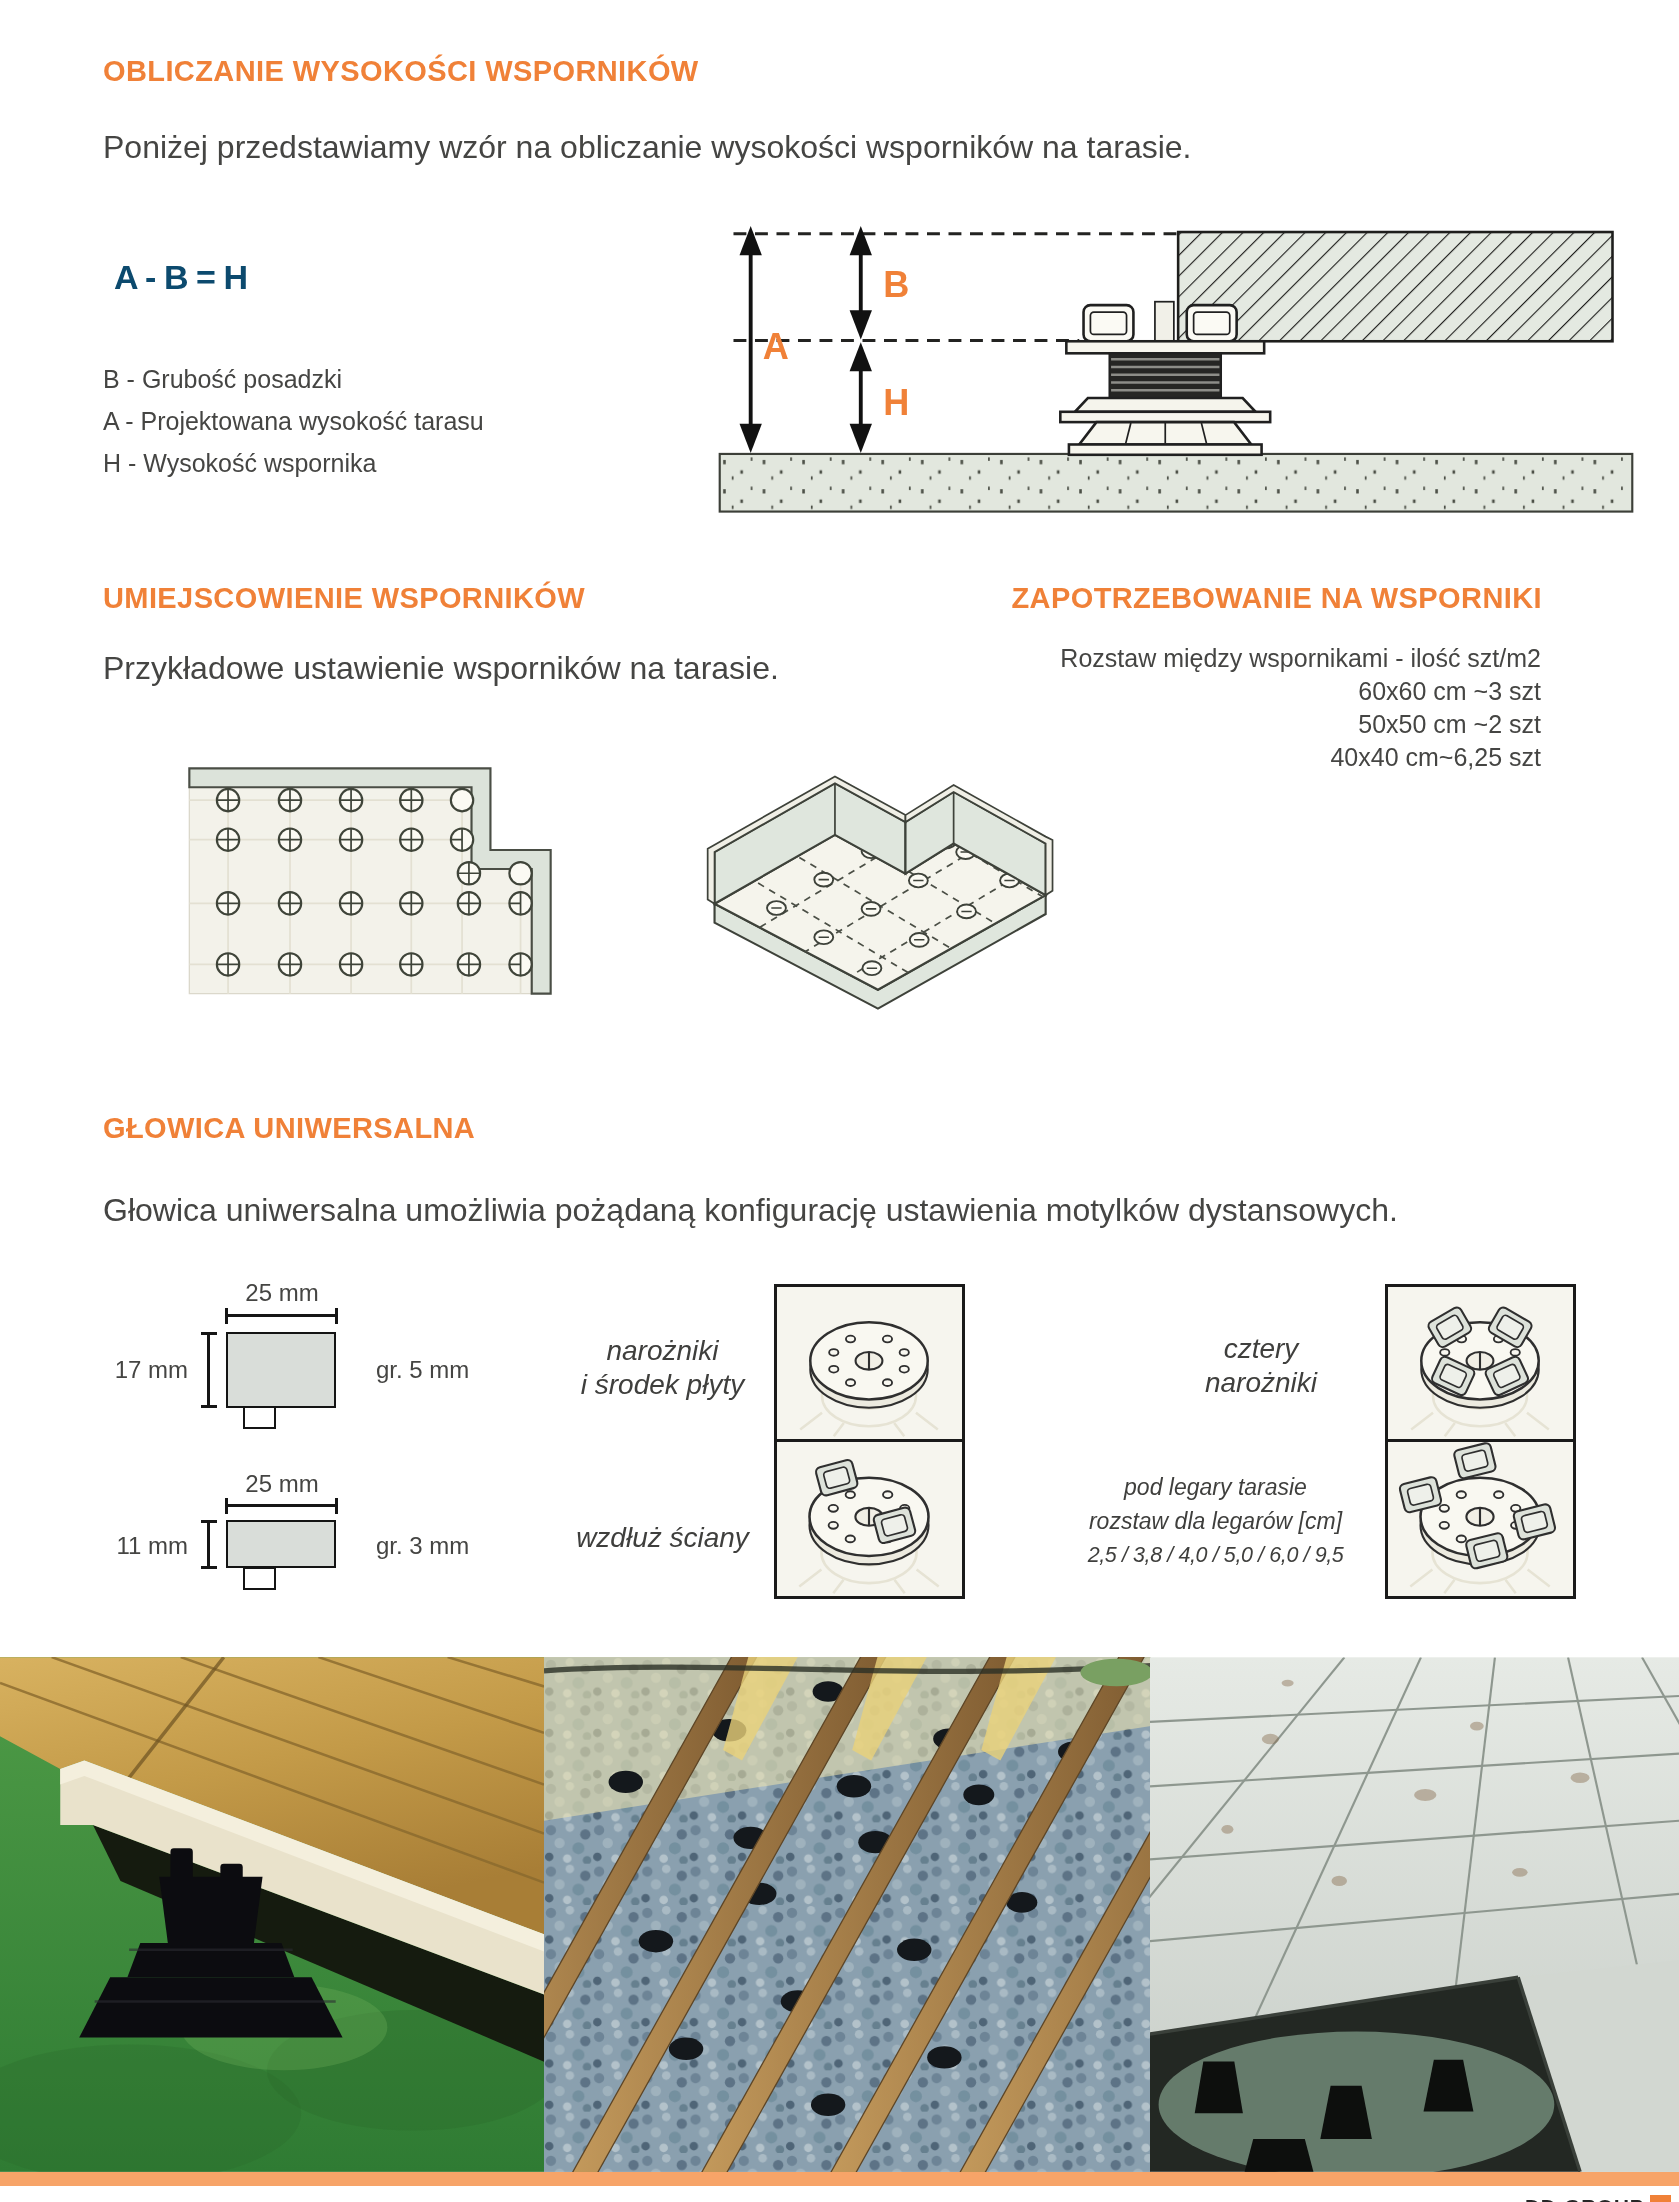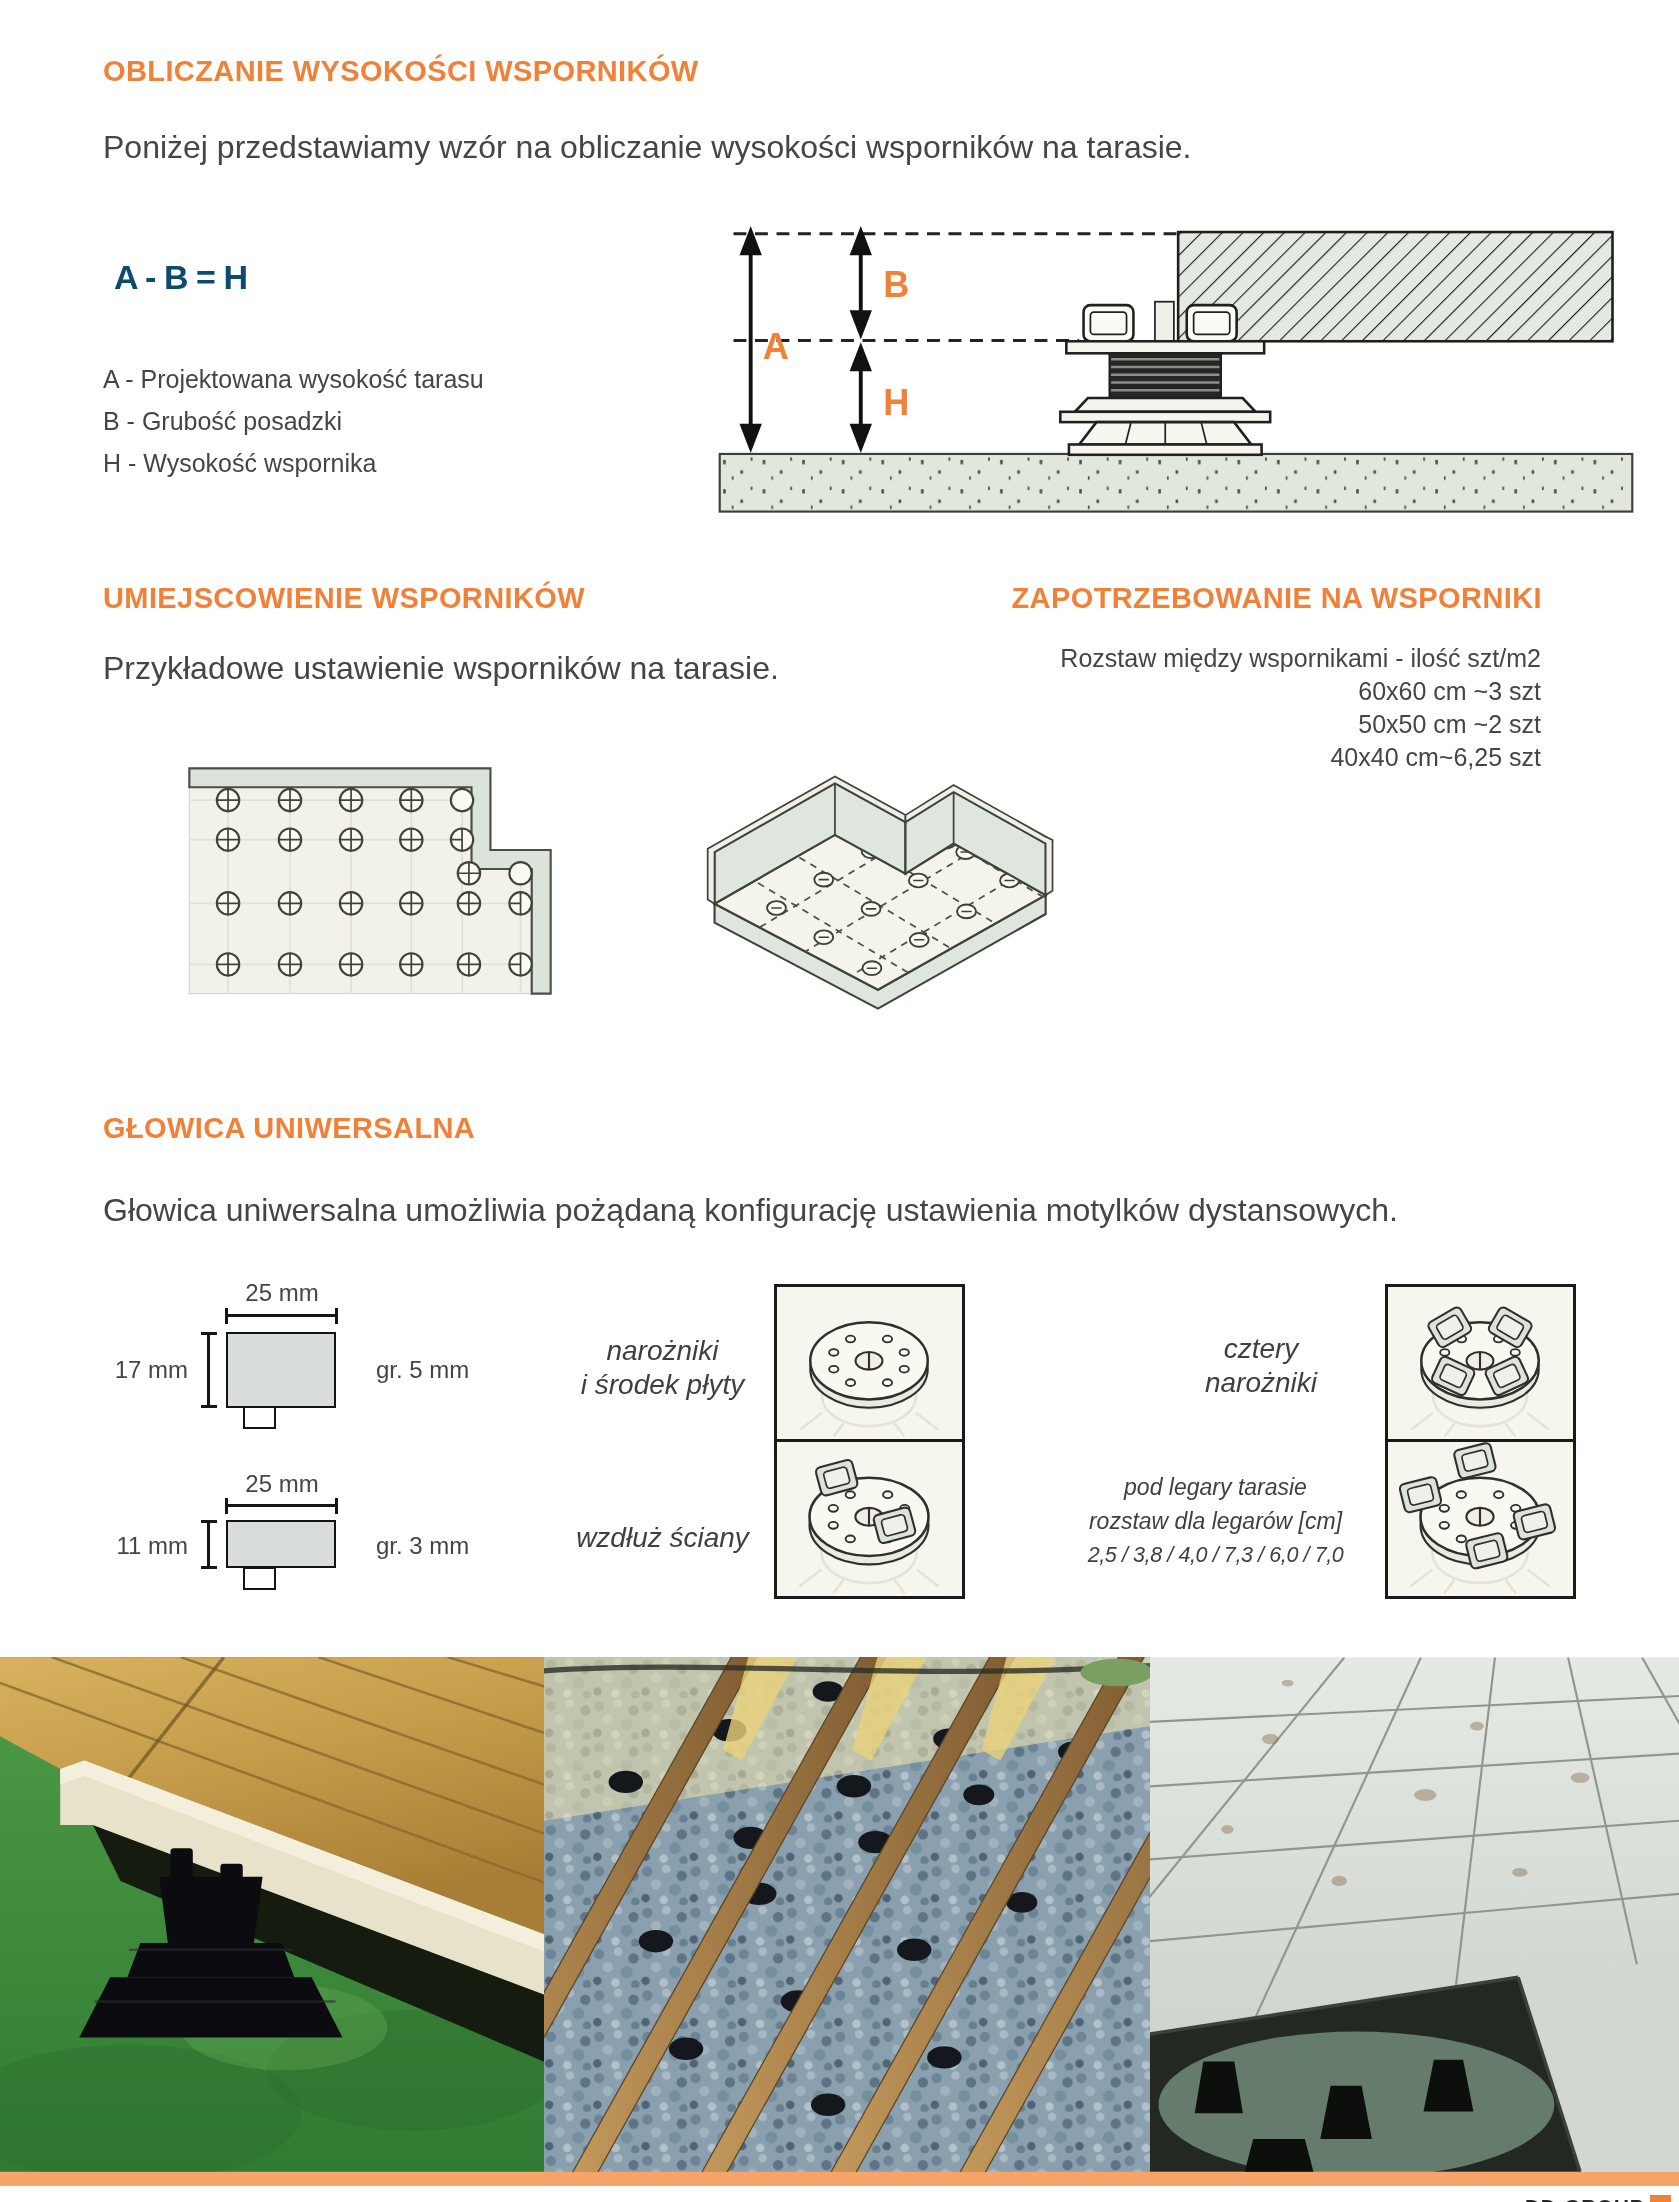--- a/index.html
+++ b/index.html
@@ -78,22 +78,22 @@
       <rect x="-22" y="-17" width="44" height="34" rx="6" fill="#dde2da" stroke="#2f2f2f" stroke-width="2.5"></rect>
       <rect x="-14" y="-10" width="28" height="20" rx="4" fill="#eef0ea" stroke="#2f2f2f" stroke-width="2"></rect>
     </g>
   </defs>
 </svg>
 
 <div class="abs h-orange" style="left:103px;top:55px;">OBLICZANIE WYSOKOŚCI WSPORNIKÓW</div>
 <div class="abs body-txt" style="left:103px;top:129px;">Poniżej przedstawiamy wzór na obliczanie wysokości wsporników na tarasie.</div>
 <div class="abs formula" style="left:114px;top:258px;">A - B = H</div>
 <div class="abs legend" style="left:103px;top:358px;">
+  <div>B - Grubość posadzki</div>
   <div>A - Projektowana wysokość tarasu</div>
-  <div>B - Grubość posadzki</div>
   <div>H - Wysokość wspornika</div>
 </div>
 
 <svg class="abs" style="left:718px;top:219px;" width="916" height="297" viewBox="0 0 1065 345">
   <rect x="2" y="273" width="1061" height="67" fill="url(#speckle)" stroke="#3c3f38" stroke-width="2.5"></rect>
   <rect x="535" y="15" width="505" height="127" fill="url(#hatch)" stroke="#1e1e1c" stroke-width="3"></rect>
   <line x1="18" y1="17" x2="535" y2="17" stroke="#232321" stroke-width="3.5" stroke-dasharray="15 10"></line>
   <line x1="18" y1="141" x2="420" y2="141" stroke="#232321" stroke-width="3.5" stroke-dasharray="15 10"></line>
 
   <g>
@@ -300,21 +300,21 @@
   </svg>
 </div>
 
 <div class="abs cfg-label" style="left:1158px;top:1332px;width:206px;">
   <div>cztery</div>
   <div>narożniki</div>
 </div>
 <div class="abs cfg-label" style="left:1035px;top:1470px;width:361px;font-size:23px;">
   <div>pod legary tarasie</div>
   <div>rozstaw dla legarów [cm]</div>
-  <div style="font-size:21.5px;letter-spacing:-0.4px;">2,5 / 3,8 / 4,0 / 7,3 / 6,0 / 7,0</div>
+  <div style="font-size:21.5px;letter-spacing:-0.4px;">2,5 / 3,8 / 4,0 / 5,0 / 6,0 / 9,5</div>
 </div>
 
 <div class="abs cfgbox" style="left:1385px;top:1284px;width:191px;height:158px;">
   <svg width="184" height="151" viewBox="0 0 200 180">
     <use href="#plateBase"></use>
     <use href="#tab" transform="translate(64,48) rotate(-30)"></use>
     <use href="#tab" transform="translate(136,48) rotate(30)"></use>
     <use href="#tab" transform="translate(68,106) rotate(25)"></use>
     <use href="#tab" transform="translate(132,106) rotate(-25)"></use>
   </svg>

